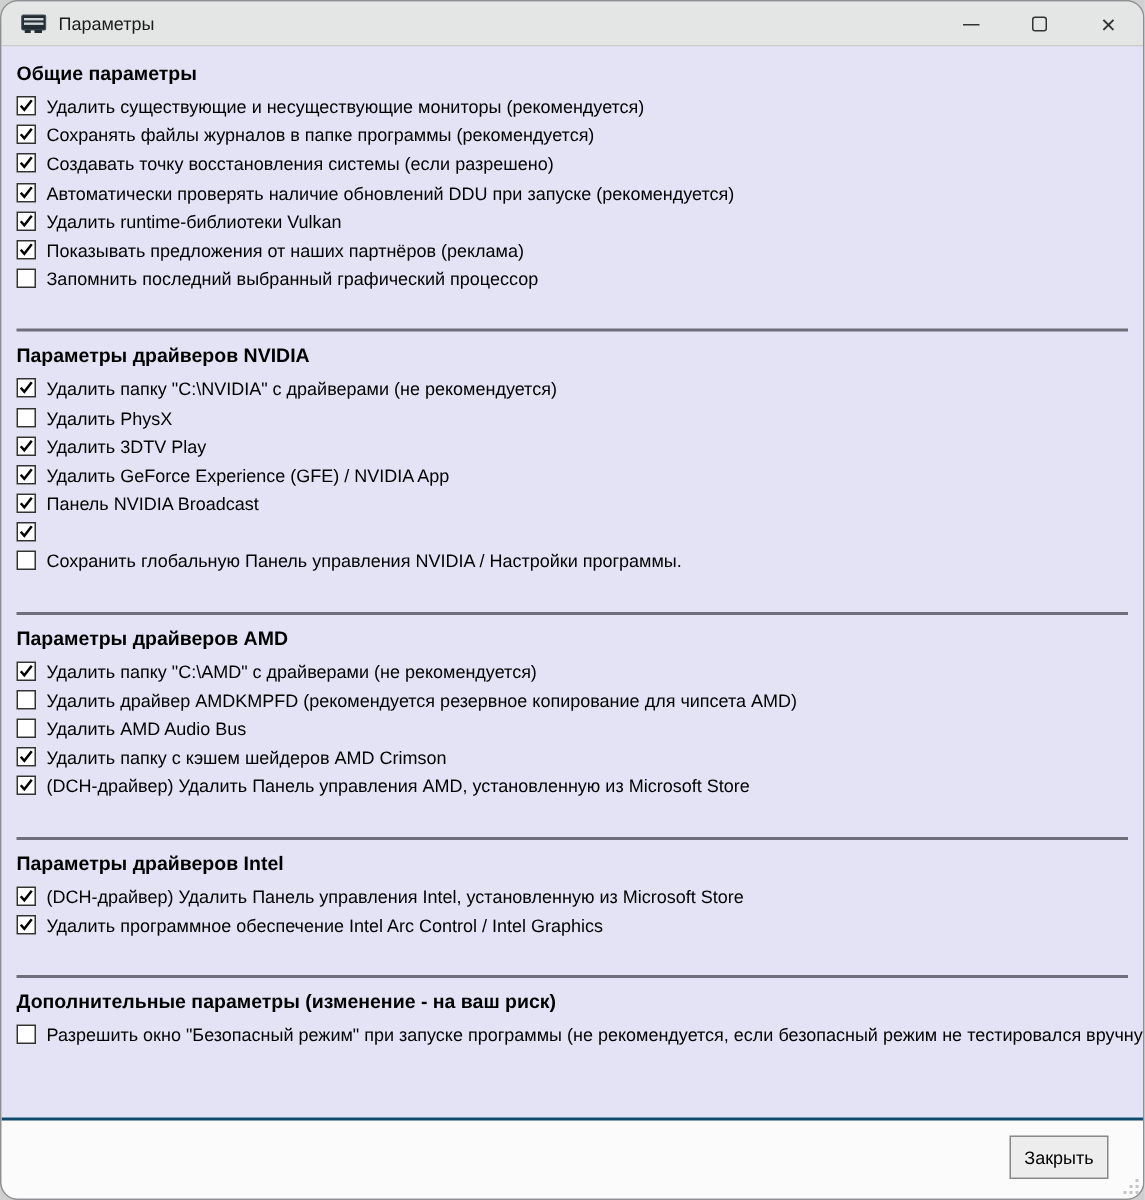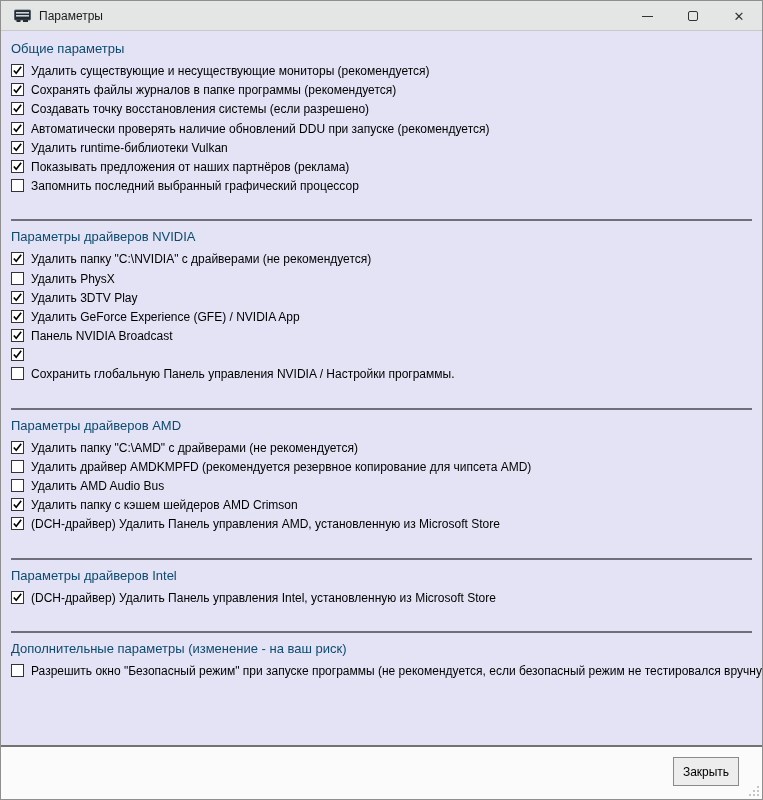--- a/index.html
+++ b/index.html
@@ -1,52 +1,52 @@
 <!DOCTYPE html>
 <html><head>
 <meta charset="utf-8">
 <style>
   * { margin: 0; padding: 0; box-sizing: border-box; }
   html, body { width: 763px; height: 800px; background: #cfcfcf; font-family: "Liberation Sans", sans-serif; }
   .window {
     position: relative; width: 763px; height: 800px;
-    border: 1px solid #8f8f8f; border-radius: 0; overflow: hidden;
+    border: 1px solid #8f8f8f; border-radius: 12px; overflow: hidden;
     background: #e3e3f5;
   }
   
   .titlebar {
     position: absolute; top: 0; left: 0; right: 0; height: 30px;
     background: #e4e6e5; display: flex; align-items: center;
     border-bottom: 1px solid #c9c9c9;
   }
   .app-icon { width: 17px; height: 14px; margin-left: 13px; flex: 0 0 auto; }
   .title-text { font-size: 12px; color: #1b1b1b; margin-left: 8px; }
   .win-controls { position: absolute; right: 0; top: 0; height: 30px; display: flex; }
   .win-btn { width: 46px; height: 30px; display: flex; align-items: center; justify-content: center; color: #333; cursor: default; }
   .glyph-min { width: 11px; height: 0; border-top: 1.4px solid #333; display: block; }
   .glyph-max { width: 10px; height: 10px; border: 1.4px solid #333; border-radius: 2px; display: block; }
   .glyph-close { font-size: 13px; line-height: 1; color: #333; }
   
   .content {
     position: absolute; top: 30px; left: 0; right: 0; bottom: 54px;
     background: #e3e3f5; padding: 10px 10px 0 10px; overflow: hidden;
   }
-  .section-heading { font-size: 13px; font-weight: normal; color: #0c4a6e; line-height: 16px; margin-bottom: 7px; }
+  .section-heading { font-size: 13px; font-weight: bold; color: #000000; line-height: 16px; margin-bottom: 7px; }
   .row { height: 19.2px; display: flex; align-items: flex-start; gap: 7px; cursor: default; }
   .lbl { font-size: 12px; color: #000; white-space: nowrap; }
   .cb {
     width: 13px; height: 13px; background: #fff; border: 1px solid #333;
     display: inline-flex; align-items: center; justify-content: center; flex: 0 0 auto;
   }
   .cb svg { width: 11px; height: 11px; display: block; }
   .separator { border-top: 2px solid #6f6f7b; margin: 21px 0 8px 0; }
   
   .bottombar {
     position: absolute; left: 0; right: 0; bottom: 0; height: 54px;
-    background: #fbfbfb; border-top: 2px solid #737373;
+    background: #fbfbfb; border-top: 2px solid #0c4a6e;
   }
   .close-btn {
     position: absolute; right: 23px; top: 10px; width: 66px; height: 29px;
     background: #ededed; border: 1px solid #8a8a8a; font-family: "Liberation Sans", sans-serif;
     font-size: 12px; color: #000; cursor: default;
   }
   .resize-grip { position: absolute; right: 3px; bottom: 3px; width: 12px; height: 12px; opacity: .55; }
   .resize-grip i { position: absolute; width: 2px; height: 2px; background: #9a9a9a; }
 </style>
 </head>
@@ -223,20 +223,28 @@
       <div>
         <div class="section-heading">Параметры драйверов Intel</div>
         <label class="row">
           <span class="cb">
             <svg viewBox="0 0 12 12">
               <polyline points="2,6 4.6,9 10,2" fill="none" stroke="#000000" stroke-width="1.8"></polyline>
             </svg>
           </span>
           <span class="lbl">(DCH-драйвер) Удалить Панель управления Intel, установленную из Microsoft Store</span>
         </label>
+        <label class="row">
+          <span class="cb">
+            <svg viewBox="0 0 12 12">
+              <polyline points="2,6 4.6,9 10,2" fill="none" stroke="#000000" stroke-width="1.8"></polyline>
+            </svg>
+          </span>
+          <span class="lbl">Удалить программное обеспечение Intel Arc Control / Intel Graphics</span>
+        </label>
       </div>
       <div class="separator"></div>
       <div>
         <div class="section-heading">Дополнительные параметры (изменение - на ваш риск)</div>
         <label class="row">
           <span class="cb"></span>
           <span class="lbl">Разрешить окно "Безопасный режим" при запуске программы (не рекомендуется, если безопасный режим не тестировался вручную)</span>
         </label>
       </div>
     </div>

